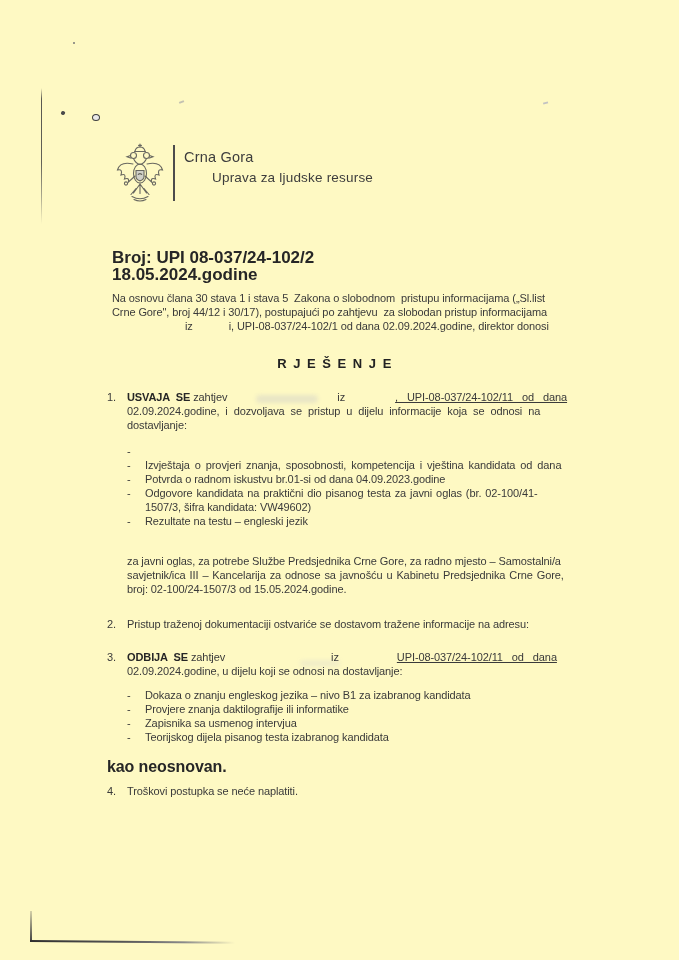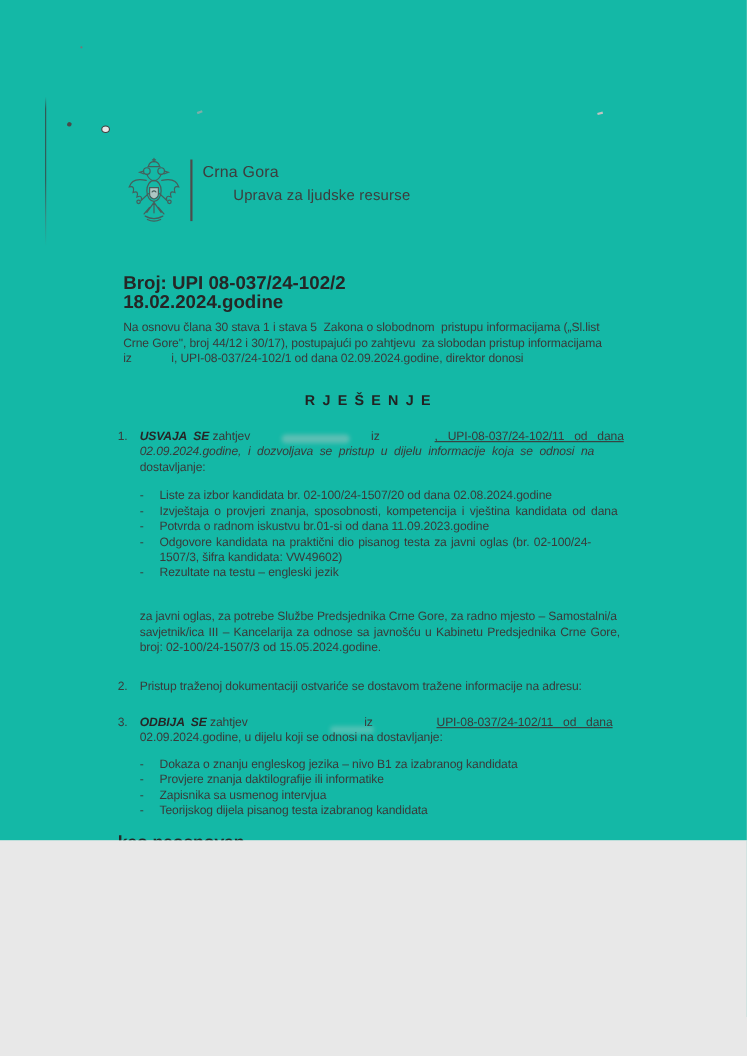--- a/index.html
+++ b/index.html
@@ -1,18 +1,18 @@
 <!DOCTYPE html>
 <html><head>
 <meta charset="utf-8">
 <style>
   html,body{margin:0;padding:0;background:#e8e8e8;}
   .page{
-    position:relative;width:679px;height:764px;margin:0 auto;
-    background:#14b8a6;overflow:hidden;
+    position:relative;width:679px;height:960px;margin:0 auto;
+    background:#fef9c3;overflow:hidden;
     font-family:"Liberation Sans", sans-serif;
     color:#3a3a3a;
   }
   
   .art{position:absolute;pointer-events:none;}
   .vline-top{left:41px;top:88px;width:1.4px;height:136px;
     background:linear-gradient(to bottom,rgba(70,70,70,.0),rgba(60,60,60,.85) 8%,rgba(60,60,60,.8) 55%,rgba(90,90,90,.5) 80%,rgba(120,120,120,0));}
   .speck1{left:61px;top:111px;width:4px;height:4px;background:#4a4a4a;border-radius:60% 40% 55% 45%;transform:rotate(25deg);}
   .speck2{left:92px;top:114px;width:6px;height:5px;border:1.2px solid #3f3f3f;border-radius:50%;background:#e9e9e9;}
   .speck3{left:73px;top:42px;width:2px;height:2px;background:#777;border-radius:50%;}
@@ -30,35 +30,35 @@
   .lh-divider{width:2px;height:56px;background:#4c4c4c;margin:3px 9px 0 6px;flex:none;}
   .org{padding-top:4px;}
   .org-country{font-size:14.5px;color:#3d3d3d;line-height:22px;letter-spacing:.2px;}
   .org-name{font-size:13.5px;color:#3d3d3d;line-height:20px;letter-spacing:.2px;margin-left:28px;}
   
   .line{white-space:pre;font-size:11px;line-height:14px;letter-spacing:-0.1px;}
   .b{font-weight:bold;color:#262626;}
   .meta{position:absolute;left:112px;top:249px;}
   .meta .line{font-size:17px;line-height:17px;letter-spacing:0;}
   .intro{position:absolute;left:112px;top:291px;width:470px;}
-  .indent3{}
+  .indent3{margin-left:73px;}
   .title{position:absolute;left:101px;top:356px;width:468px;text-align:center;
     font-size:13px;font-weight:bold;color:#222;letter-spacing:1.5px;white-space:pre;}
   .item{position:absolute;left:107px;display:flex;}
   .inum{width:20px;flex:none;}
   .item1{top:390px;} .item2{top:617px;} .item3{top:650px;} .item4{top:784px;}
   .dlist{position:absolute;left:127px;}
   .dlist1{top:444px;} .dlist2{top:688px;}
   .li{display:flex;}
   .dash{width:18px;flex:none;}
   .oglas{position:absolute;left:127px;top:554px;}
   .closing{position:absolute;left:107px;top:760px;font-size:16px;}
   .gap{display:inline-block;height:2px;}
   .gap-a{width:110px;} .gap-b{width:50px;} .gap-c{width:36px;} .gap-d{width:106px;} .gap-e{width:58px;}
-  .js1{word-spacing:1px;} .js2{word-spacing:2px;} .js3{word-spacing:3px;font-style:italic;} .js6{word-spacing:6px;text-decoration:underline;}
+  .js1{word-spacing:1px;} .js2{word-spacing:2px;} .js3{word-spacing:3px;} .js6{word-spacing:6px;text-decoration:underline;}
 </style>
 </head>
 <body>
 
 <div class="page">
 
   <div class="art vline-top"></div>
   <div class="art speck1"></div>
   <div class="art speck2"></div>
   <div class="art speck3"></div>
@@ -94,21 +94,21 @@
     </svg>
     <div class="lh-divider"></div>
     <div class="org">
       <div class="org-country">Crna Gora</div>
       <div class="org-name">Uprava za ljudske resurse</div>
     </div>
   </div>
 
   <div class="meta">
     <div class="line b">Broj: UPI 08-037/24-102/2</div>
-    <div class="line b">18.02.2024.godine</div>
+    <div class="line b">18.05.2024.godine</div>
   </div>
 
   <div class="intro">
     <div class="line">Na osnovu člana 30 stava 1 i stava 5  Zakona o slobodnom  pristupu informacijama („Sl.list</div>
     <div class="line">Crne Gore", broj 44/12 i 30/17), postupajući po zahtjevu  za slobodan pristup informacijama</div>
     <div class="line indent3"><span>iz</span><span class="gap gap-c"></span><span>i, UPI-08-037/24-102/1 od dana 02.09.2024.godine, direktor donosi</span></div>
   </div>
 
   <div class="title">R J E Š E N J E</div>
 
@@ -117,40 +117,37 @@
     <div>
       <div class="line"><span class="b js3">USVAJA SE</span><span> zahtjev</span><span class="gap gap-a"></span><span>iz</span><span class="gap gap-b"></span><span class="js6">, UPI-08-037/24-102/11 od dana</span></div>
       <div class="line js3">02.09.2024.godine, i dozvoljava se pristup u dijelu informacije koja se odnosi na</div>
       <div class="line">dostavljanje:</div>
     </div>
   </div>
 
   <div class="dlist dlist1">
     <div class="li">
       <div class="dash line">-</div>
-      <div>
-          <div class="line">Liste za izbor kandidata br. 02-100/24-1507/20 od dana 02.08.2024.godine</div>
-        </div>
     </div>
     <div class="li">
       <div class="dash line">-</div>
       <div>
         <div class="line js2">Izvještaja o provjeri znanja, sposobnosti, kompetencija i vještina kandidata od dana</div>
       </div>
     </div>
     <div class="li">
       <div class="dash line">-</div>
       <div>
-          <div class="line">Potvrda o radnom iskustvu br.01-si od dana 11.09.2023.godine</div>
-        </div>
-    </div>
-    <div class="li">
-      <div class="dash line">-</div>
-      <div>
-        <div class="line js1">Odgovore kandidata na praktični dio pisanog testa za javni oglas (br. 02-100/24-</div>
+          <div class="line">Potvrda o radnom iskustvu br.01-si od dana 04.09.2023.godine</div>
+        </div>
+    </div>
+    <div class="li">
+      <div class="dash line">-</div>
+      <div>
+        <div class="line js1">Odgovore kandidata na praktični dio pisanog testa za javni oglas (br. 02-100/41-</div>
         <div class="line">1507/3, šifra kandidata: VW49602)</div>
       </div>
     </div>
     <div class="li">
       <div class="dash line">-</div>
       <div>
           <div class="line">Rezultate na testu – engleski jezik</div>
         </div>
     </div>
   </div>

